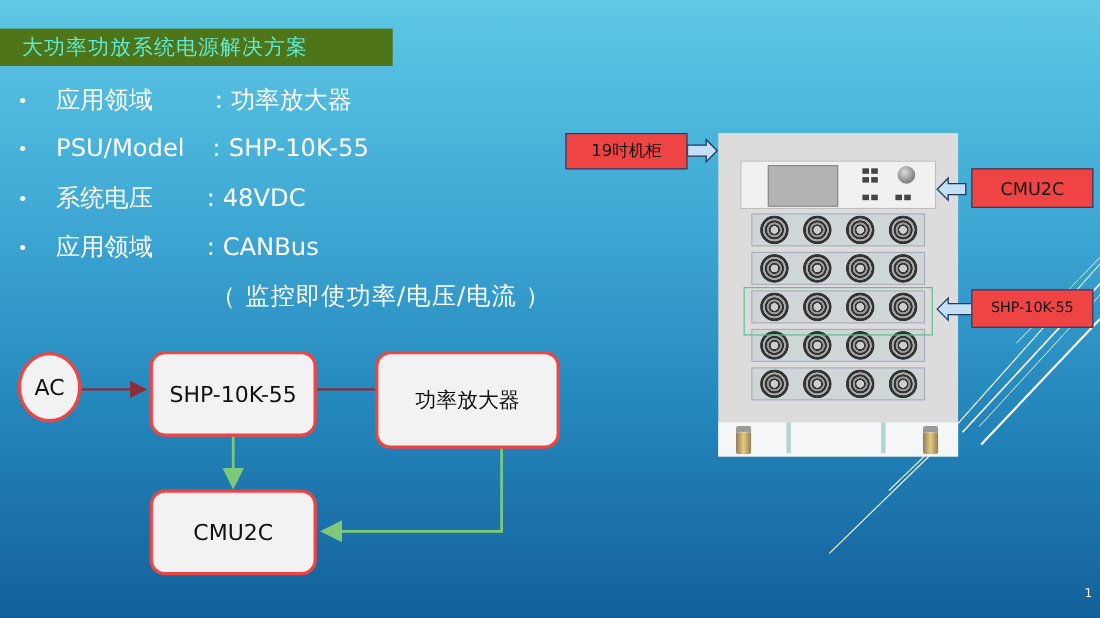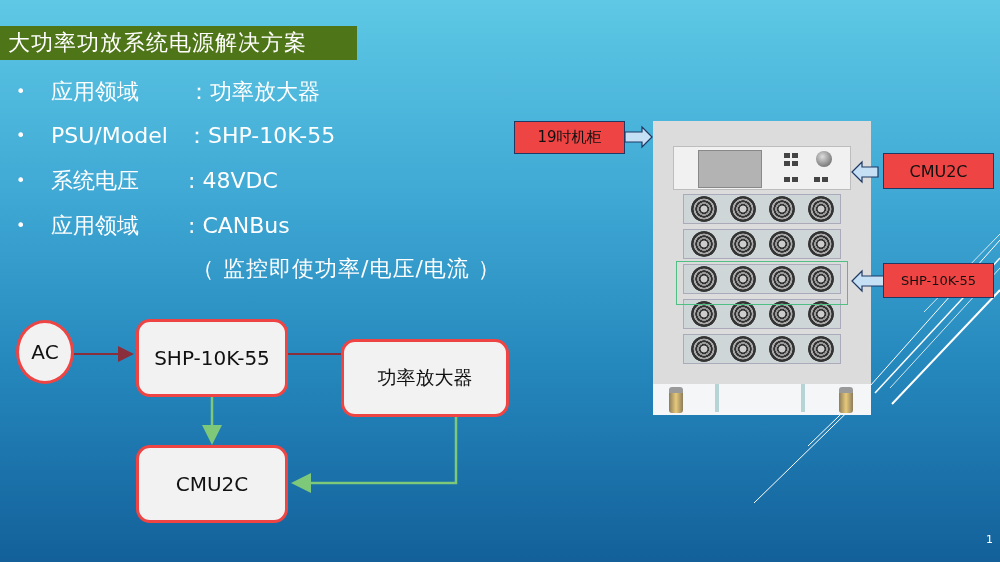--- a/index.html
+++ b/index.html
@@ -4,22 +4,22 @@
 <style>
   html, body { margin: 0; padding: 0; }
   body {
     width: 1000px; height: 562px; overflow: hidden; position: relative;
     background: linear-gradient(180deg, #5ec8e5 0%, #3fa8d4 35%, #2588bd 65%, #13609a 100%);
     font-family: "DejaVu Sans", "Liberation Sans", sans-serif;
   }
   .title-bar {
     position: absolute; left: 0; top: 26px; width: 357px; height: 34px;
     background: #4e7517;
-    color: #ffffff; font-size: 22px; line-height: 34px;
-    padding-left: 8px; box-sizing: border-box; letter-spacing: 1px;
+    color: #5eead4; font-size: 19px; line-height: 34px;
+    padding-left: 20px; box-sizing: border-box; letter-spacing: 1px;
   }
   .bullets { position: absolute; left: 16px; top: 74px; color: #ffffff; font-size: 22px; }
   .bullet { position: absolute; left: 0; height: 36px; line-height: 36px; white-space: nowrap; }
   .bullet .dot { position: absolute; left: 0; top: 0; font-size: 16px; }
   .bullet .label { position: absolute; left: 35px; }
   .bullet .value { position: absolute; white-space: nowrap; }
   .note { position: absolute; left: 192px; top: 254px; color: #fff; font-size: 22px; white-space: nowrap; letter-spacing: 1px; }
 
   
   .node {
@@ -90,21 +90,21 @@
     </marker>
   </defs>
   <line x1="74" y1="354" x2="130" y2="354" stroke="#8b2e3c" stroke-width="2" marker-end="url(#arR)"></line>
   <line x1="288" y1="354" x2="360" y2="354" stroke="#8b2e3c" stroke-width="2" marker-end="url(#arR)"></line>
   <line x1="212" y1="396" x2="212" y2="440" stroke="#7ec87a" stroke-width="2.5" marker-end="url(#arG)"></line>
   <polyline points="456,400 456,483 296,483" fill="none" stroke="#7ec87a" stroke-width="2.5" marker-end="url(#arG)" marker-start="url(#arG)"></polyline>
 </svg>
 
 <div class="node circle" style="left:16px;top:320px;width:58px;height:64px;">AC</div>
 <div class="node" style="left:136px;top:319px;width:152px;height:78px;">SHP-10K-55</div>
-<div class="node" style="left:341px;top:319px;width:168px;height:78px;font-size:19px;margin-top:20px;">功率放大器</div>
+<div class="node" style="left:341px;top:319px;width:168px;height:89px;font-size:19px;">功率放大器</div>
 <div class="node" style="left:136px;top:445px;width:152px;height:78px;">CMU2C</div>
 
 <svg class="deco" width="1000" height="562">
   <g stroke="#ffffff" fill="none">
     <line x1="870" y1="386" x2="1000" y2="240" stroke-width="1"></line>
     <line x1="875" y1="393" x2="1000" y2="258" stroke-width="1.5"></line>
     <line x1="890" y1="388" x2="1000" y2="268" stroke-width="0.8"></line>
     <line x1="892" y1="404" x2="1000" y2="290" stroke-width="2"></line>
     <line x1="924" y1="312" x2="1000" y2="234" stroke-width="0.8"></line>
     <line x1="808" y1="446" x2="870" y2="386" stroke-width="1"></line>

